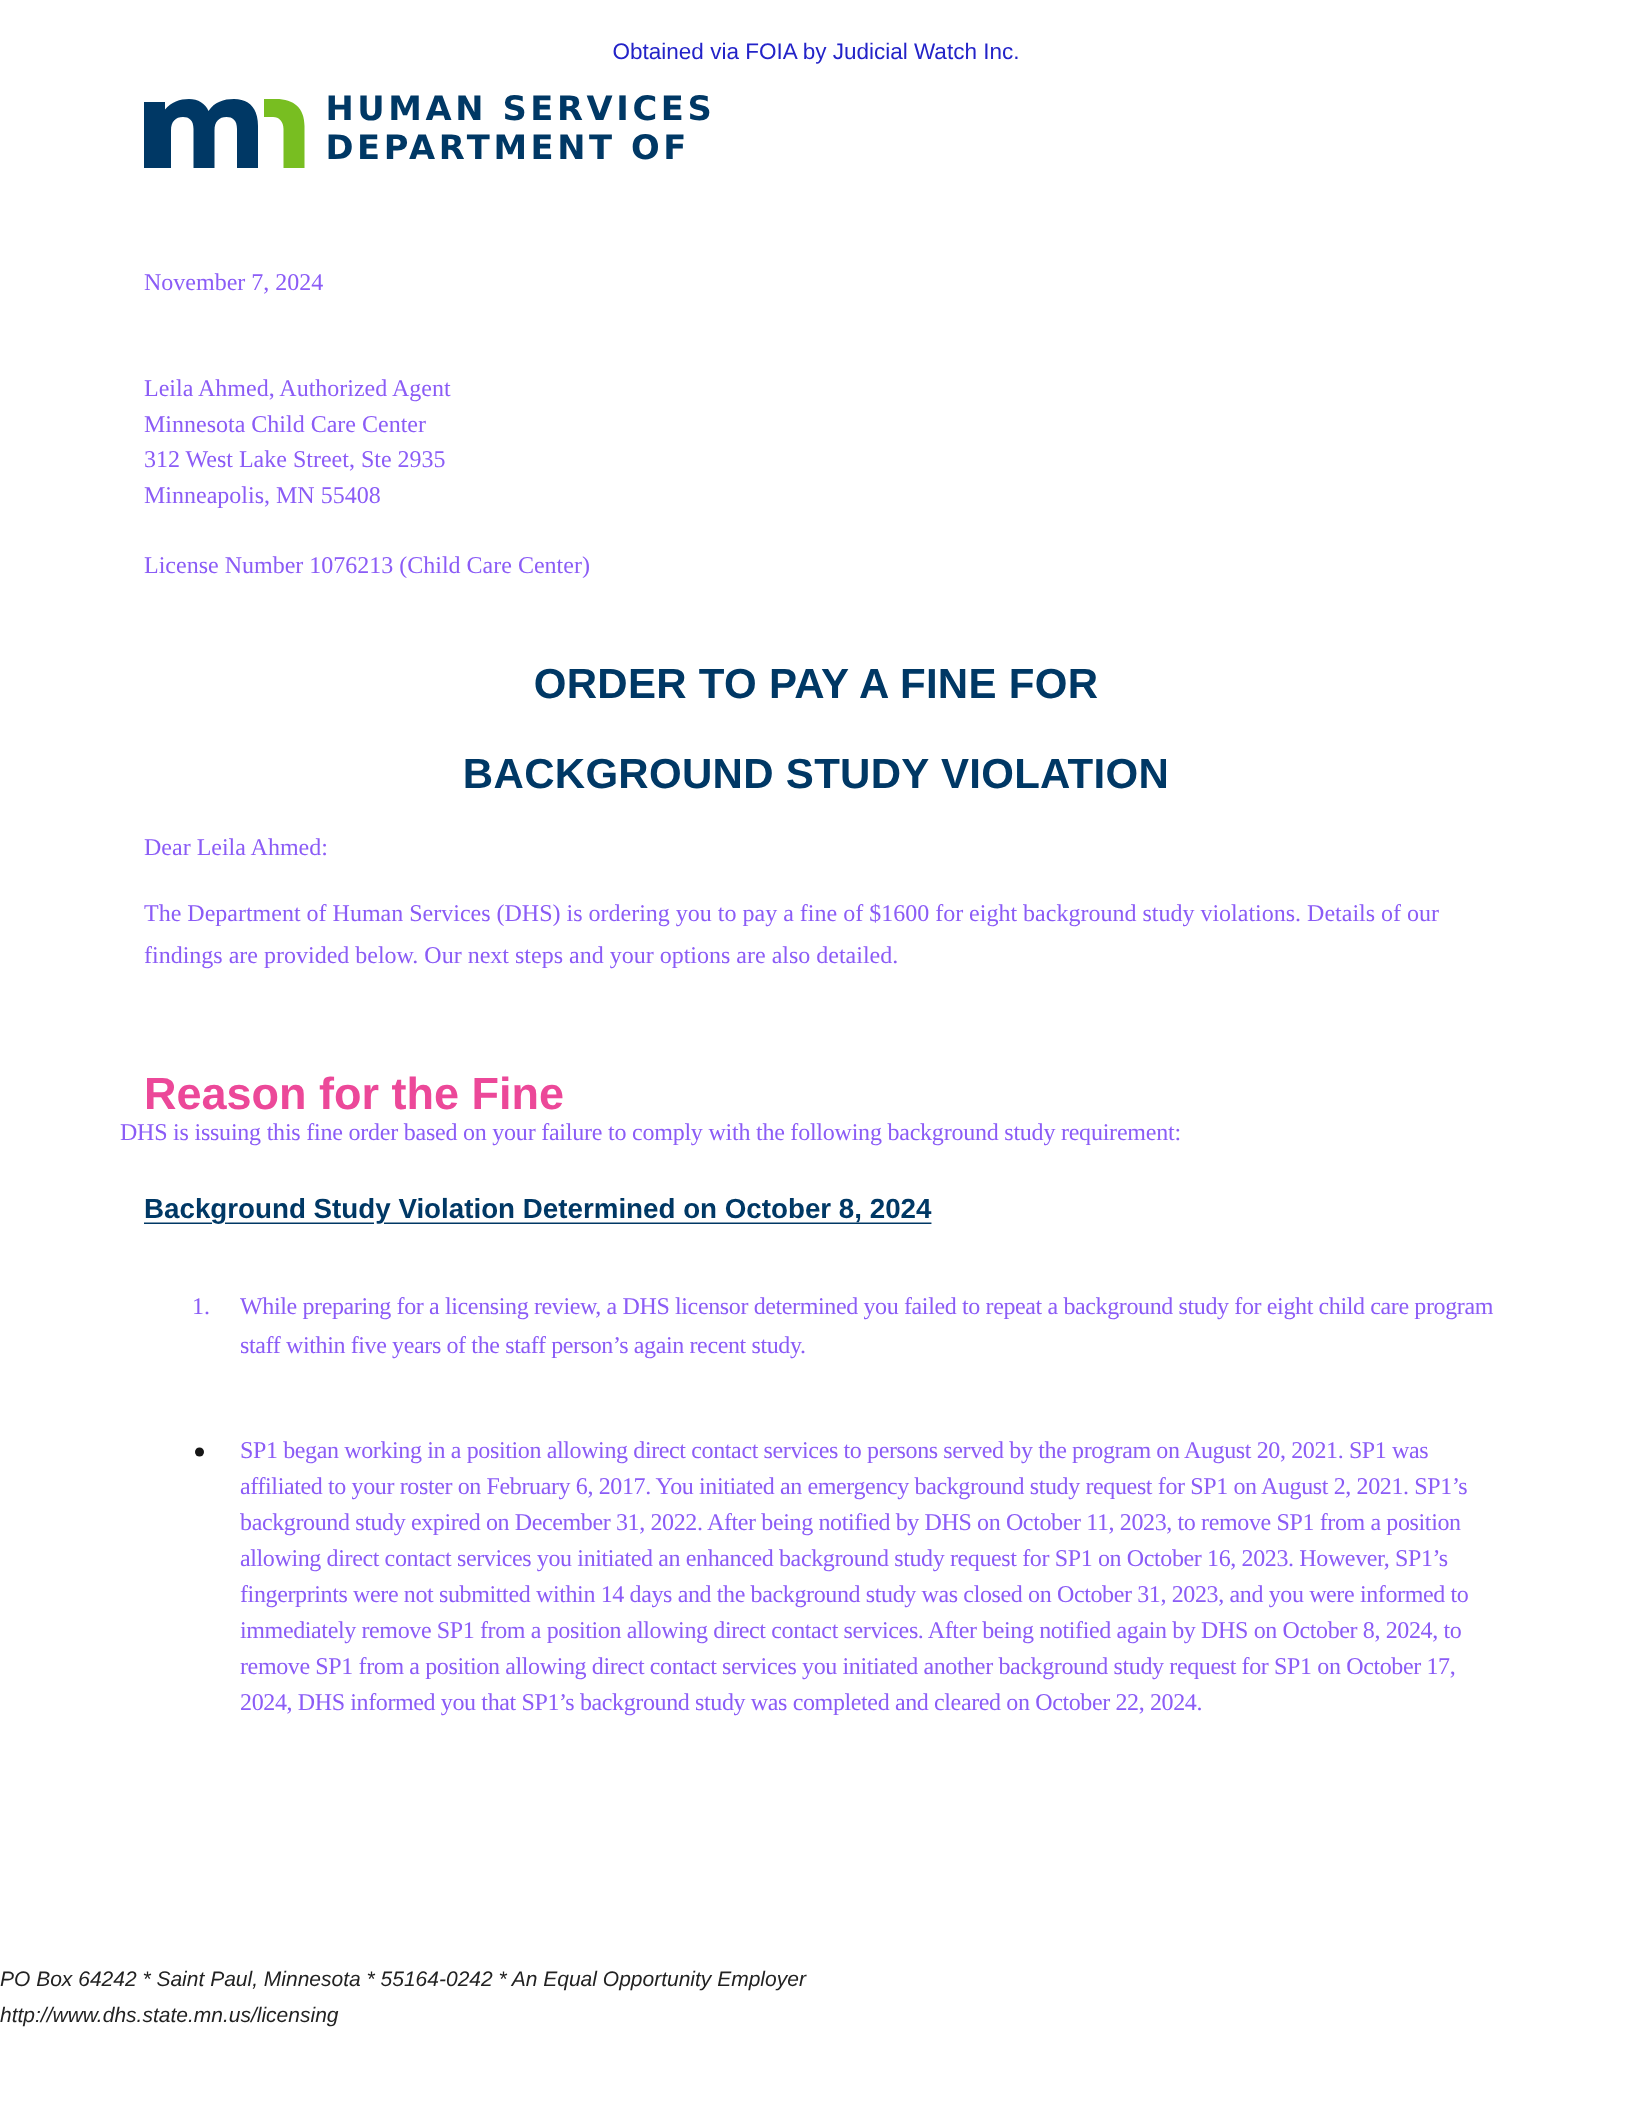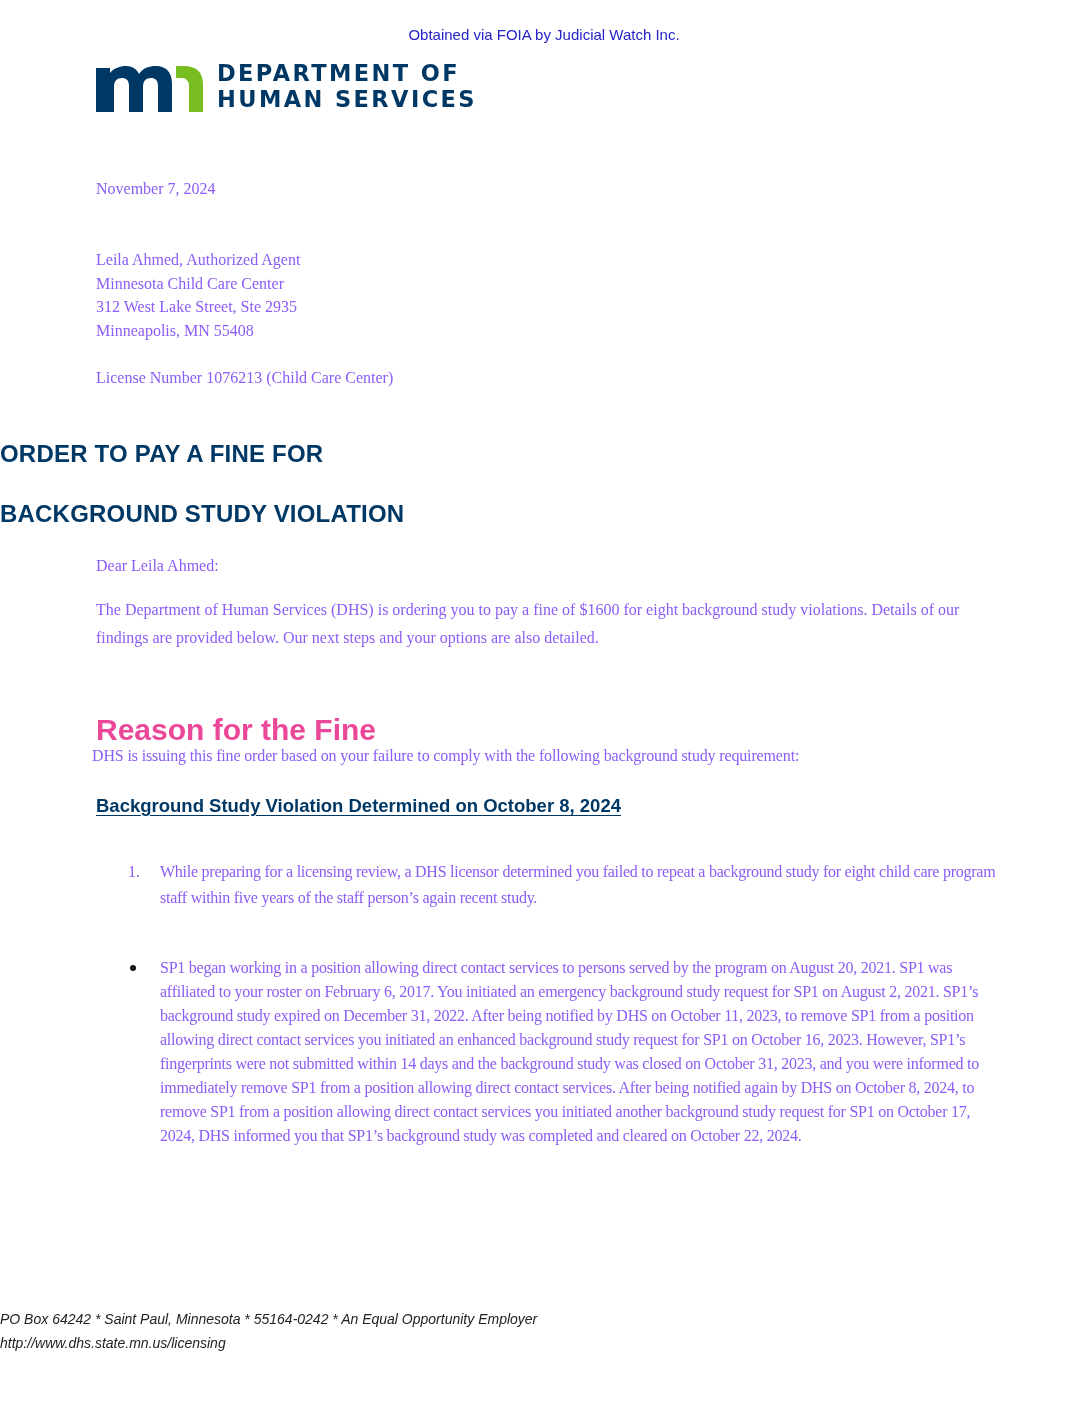--- a/index.html
+++ b/index.html
@@ -23,33 +23,33 @@
     }
     .body-text {
       font-family: Liberation Serif, serif; font-size: 16px; color: #8b5cf6;
       line-height: 23.5px;
     }
     .date { top: 177px; left: 96px; }
     .address { top: 248px; left: 96px; }
     .address div { white-space: nowrap; }
     .license { top: 366px; left: 96px; }
     .title {
-      left: 0; width: 1088px; text-align: left;
+      left: 0; width: 1088px; text-align: center;
       font-family: "Liberation Sans", sans-serif; font-weight: bold;
-      color: #003865; font-size: 24px; letter-spacing: 0.2px;
+      color: #003865; font-size: 28px; letter-spacing: 0.2px;
     }
     .title1 { top: 440px; }
     .title2 { top: 500px; }
     .salutation { top: 554px; left: 96px; }
     .intro { top: 596px; left: 96px; width: 900px; line-height: 28px; }
     .h2 {
       top: 685px; left: 96px; font-family: "Liberation Sans", sans-serif;
       font-weight: bold; color: #ec4899; font-size: 30px; margin-top: 28px;
     }
-    .reason { top: 744px; left: 92px; white-space: nowrap; letter-spacing: -0.15px; }
+    .reason { top: 744px; left: 80px; white-space: nowrap; letter-spacing: -0.15px; }
     .h3 {
       top: 795px; left: 96px; font-family: "Liberation Sans", sans-serif;
       font-weight: bold; color: #003865; font-size: 18.5px;
       text-decoration: underline; text-underline-offset: 3px; white-space: nowrap;
     }
     .item { left: 128px; width: 870px; }
     .item .marker { position: absolute; left: 0; top: 0; }
     .item .content { margin-left: 32px; letter-spacing: -0.25px; }
     .item1 { top: 859px; line-height: 26px; }
     .item2 { top: 956px; line-height: 24px; }
@@ -69,22 +69,22 @@
 <body>
 
 <div class="abs foia">Obtained via FOIA by Judicial Watch Inc.</div>
 
 <div class="abs logo">
   <svg class="logo-mark" width="108" height="48" viewBox="0 0 108 48">
     <path d="M0 48 V4 H14 V9 C18 4 24 2 30 2 C36 2 41 5 43 10 C47 4 53 2 60 2 C70 2 76 8 76 20 V48 H62 V22 C62 16 59 14 55 14 C50 14 47 17 47 23 V48 H33 V22 C33 16 30 14 26 14 C21 14 18 17 18 23 V48 Z" fill="#003865"></path>
     <path d="M80 2 H88 C100 2 107 8 107 20 V48 H93 V22 C93 17 90 14 86 14 H80 Z" fill="#78BE21"></path>
   </svg>
   <div class="logo-text">
+    <div>HUMAN SERVICES</div>
     <div>DEPARTMENT OF</div>
-    <div>HUMAN SERVICES</div>
   </div>
 </div>
 
 <div class="abs body-text date">November 7, 2024</div>
 
 <div class="abs body-text address">
   <div>Leila Ahmed, Authorized Agent</div>
   <div>Minnesota Child Care Center</div>
   <div>312 West Lake Street, Ste 2935</div>
   <div>Minneapolis, MN 55408</div>

